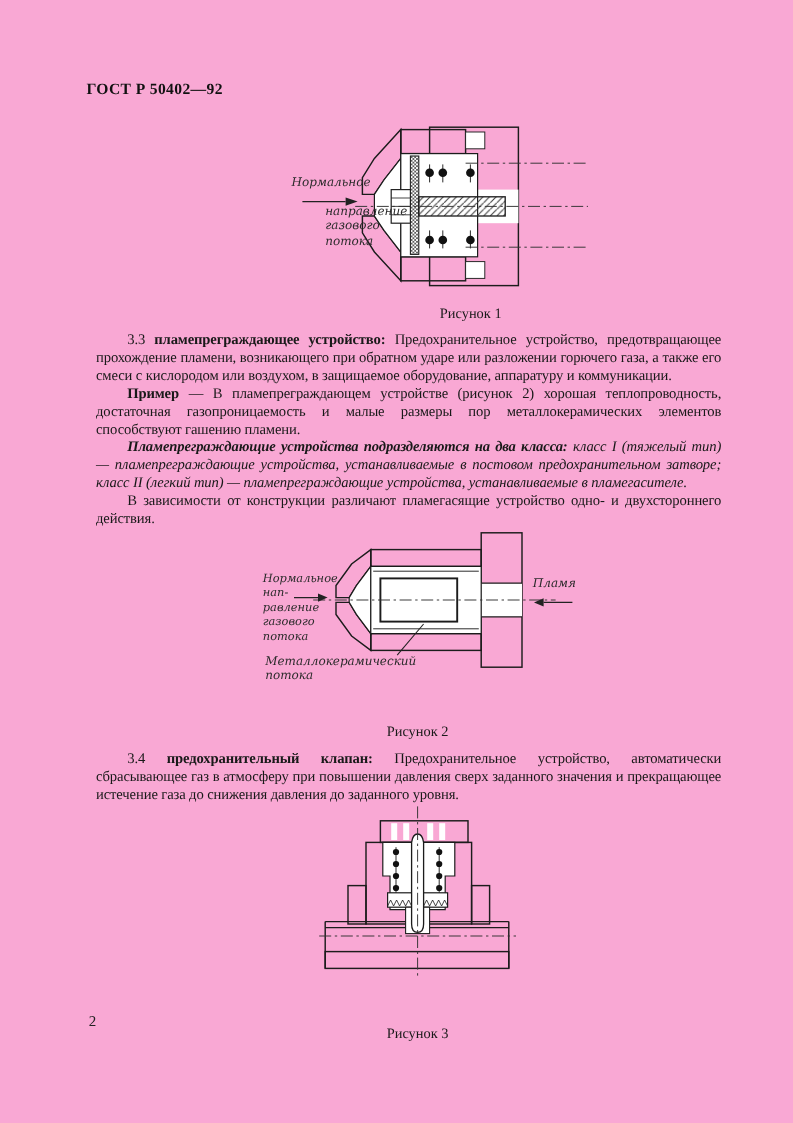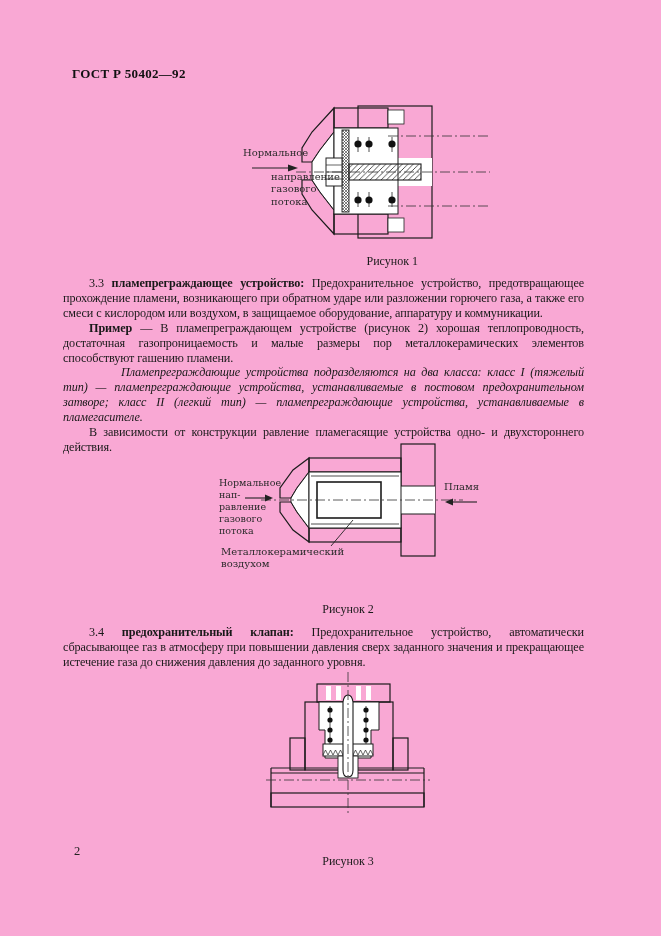--- a/index.html
+++ b/index.html
@@ -1,30 +1,30 @@
 <!DOCTYPE html>
 <html><head>
 <meta charset="utf-8">
 <style>
   html,body{margin:0;padding:0;background:#888;}
   .page{position:relative;width:661px;height:936px;background:#f9a8d4;overflow:hidden;
         font-family:"Liberation Serif", serif;color:#161616;padding-left:48px;}
   .doc-header{position:absolute;left:72px;top:66px;font-size:13px;font-weight:bold;
               letter-spacing:0.3px;color:#111;}
   .page-number{position:absolute;left:74px;top:844px;font-size:12.5px;color:#222;}
-  .body-text{position:absolute;left:63px;width:521px;font-size:12.2px;line-height:14.9px;
+  .body-text{position:absolute;left:80px;width:521px;font-size:12.2px;line-height:14.9px;
              text-align:justify;letter-spacing:-0.1px;color:#191919;}
   .body-text p{margin:0;text-indent:26px;}
   .t-bold{font-weight:bold;}
-  .t-bi{font-weight:normal;font-style:italic;margin-left:32px;}
+  .t-bi{font-weight:bold;font-style:italic;}
   .t-i{font-style:italic;}
   .fig{position:absolute;}
   .fig-caption{position:absolute;left:278px;width:140px;text-align:center;
                font-size:12px;color:#1a1a1a;}
-  .fig-label{position:absolute;font-family:"DejaVu Serif", serif;
+  .fig-label{position:absolute;font-family:"DejaVu Serif", serif;font-style:italic;
              color:#2a2a2a;white-space:pre-line;}
   .lbl-10{font-size:10px;line-height:12.3px;}
   .lbl-95{font-size:9.5px;line-height:12px;}
   svg .ol{stroke:#1c1c1c;stroke-width:1.2;fill:none;}
 </style>
 </head>
 <body>
 
 <div class="page">
 
@@ -88,21 +88,21 @@
   <div class="fig-label lbl-10" style="left:243px;top:147px;">Нормальное</div>
   <div class="fig-label lbl-10" style="left:243px;top:171px;margin-left:28px;">направление
 газового
 потока</div>
   <div class="fig-caption" style="top:254px;text-align:right;">Рисунок 1</div>
 
   <div class="body-text" style="top:276px;">
     <p><span>3.3</span> <span class="t-bold">пламепреграждающее устройство:</span> <span>Предохранительное устройство, предотвращающее прохождение пламени, возникающего при обратном ударе или разложении горючего газа, а также его смеси с кислородом или воздухом, в защищаемое оборудование, аппаратуру и коммуникации.</span></p>
     <p><span class="t-bold">Пример</span> <span>— В пламепреграждающем устройстве (рисунок 2) хорошая теплопроводность, достаточная газопроницаемость и малые размеры пор металлокерамических элементов способствуют гашению пламени.</span></p>
     <p><span class="t-bi">Пламепреграждающие устройства подразделяются на два класса:</span> <span class="t-i">класс I (тяжелый тип) — пламепреграждающие устройства, устанавливаемые в постовом предохранительном затворе; класс II (легкий тип) — пламепреграждающие устройства, устанавливаемые в пламегасителе.</span></p>
-    <p>В зависимости от конструкции равление пламегасящие устройства одно- и двухстороннего действия.</p>
+    <p>В зависимости от конструкции различают пламегасящие устройство одно- и двухстороннего действия.</p>
   </div>
 
   <div class="fig" style="left:213px;top:436px;width:290px;height:140px;">
     <svg width="290" height="140" viewBox="0 0 290 140">
       <defs>
         <pattern id="hx2" patternUnits="userSpaceOnUse" width="5.5" height="5.5">
           <path d="M0,5.5 L5.5,0" stroke="#3f3f3f" stroke-width="0.9" fill="none"></path>
         </pattern>
       </defs>
       <g>
@@ -132,21 +132,21 @@
       <line x1="118" y1="110" x2="140" y2="84" stroke="#222" stroke-width="0.9"></line>
     </svg>
   </div>
   <div class="fig-label lbl-95" style="left:219px;top:477px;">Нормальное
 нап-
 равление
 газового
 потока</div>
   <div class="fig-label lbl-10" style="left:444px;top:481px;">Пламя</div>
   <div class="fig-label lbl-10" style="left:221px;top:546px;">Металлокерамический
-воздухом</div>
+потока</div>
   <div class="fig-caption" style="top:602px;">Рисунок 2</div>
 
   <div class="body-text" style="top:601px;margin-top:24px;">
     <p><span>3.4</span> <span class="t-bold">предохранительный клапан:</span> <span>Предохранительное устройство, автоматически сбрасывающее газ в атмосферу при повышении давления сверх заданного значения и прекращающее истечение газа до снижения давления до заданного уровня.</span></p>
   </div>
 
   <div class="fig" style="left:264px;top:670px;width:168px;height:150px;">
     <svg width="168" height="150" viewBox="0 0 168 150">
       <defs>
         <pattern id="hx3" patternUnits="userSpaceOnUse" width="5.5" height="5.5">

